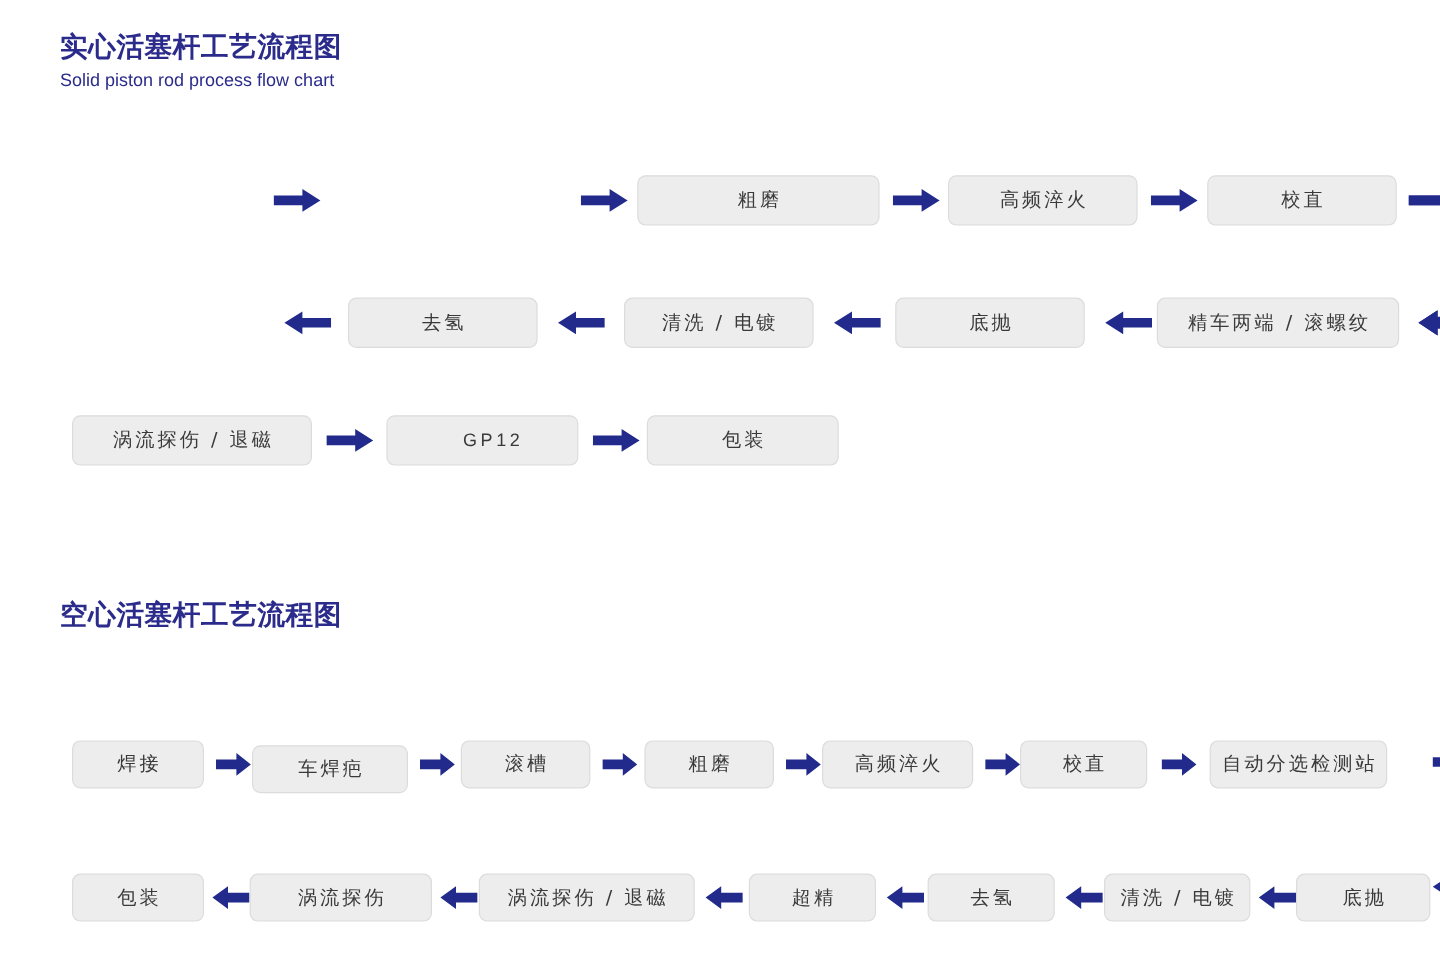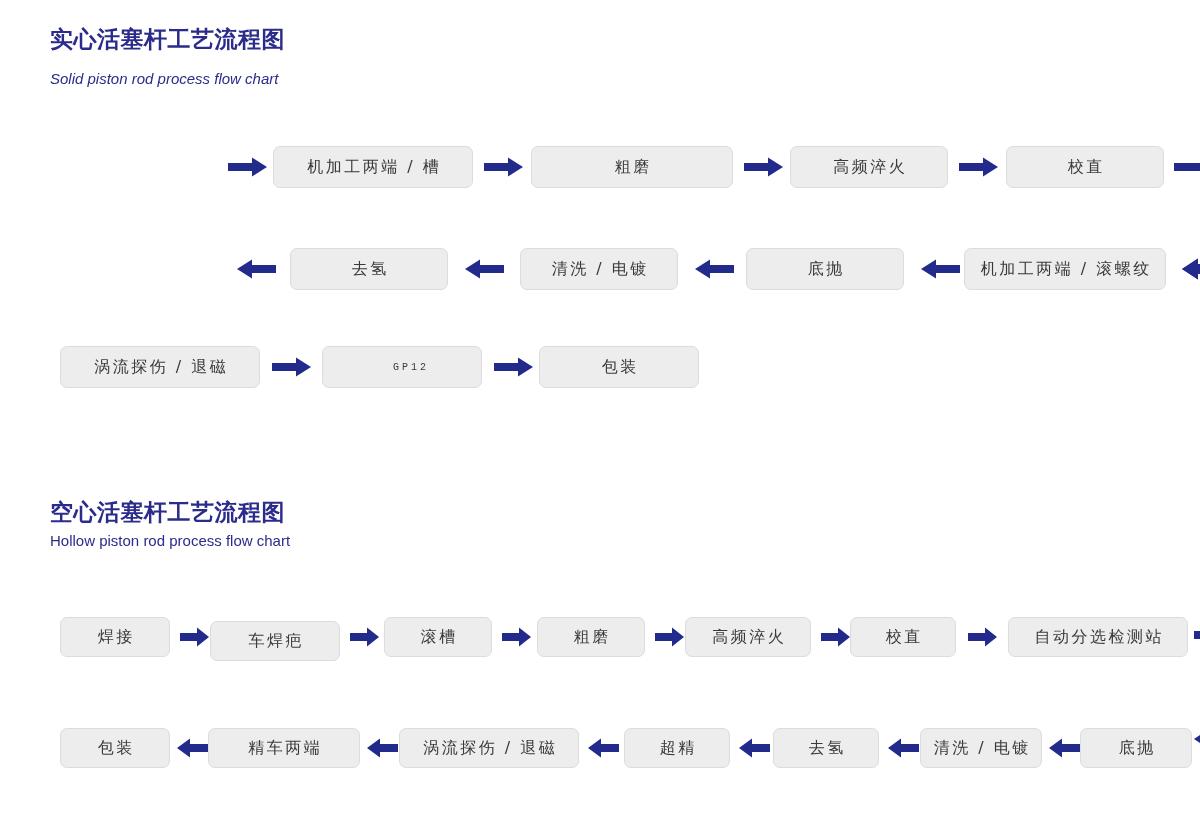--- a/index.html
+++ b/index.html
@@ -47,22 +47,22 @@
     align-items: center;
     justify-content: center;
     color: #3a3a3a;
     font-size: 16px;
     letter-spacing: 2.5px;
     text-indent: 2.5px;
     white-space: nowrap;
     font-family: "DejaVu Sans", "Liberation Sans", sans-serif;
   }
   .node.mono {
-    font-family: Liberation Mono, monospace;
-    font-size: 10px;
+    font-family: Liberation Sans, sans-serif;
+    font-size: 15px;
     letter-spacing: 3px;
     text-indent: 3px;
     padding-left: 15px;
   }
 
   
   .arrow {
     position: absolute;
     display: block;
   }
@@ -71,29 +71,28 @@
   
   .elbow { position: absolute; }
   .elbow svg { display: block; }
 </style>
 </head>
 <body>
 
 <div class="chart-section" style="top:0;height:470px;">
 
   <div class="section-title" style="top:24px;">实心活塞杆工艺流程图</div>
-  <div class="section-subtitle" style="top:70px;font-style:italic;">Solid piston rod process flow chart</div>
+  <div class="section-subtitle" style="top:59px;">Solid piston rod process flow chart</div>
 
   <div class="flow-row" style="top:146px;height:44px;">
     <span class="arrow" style="left:184px;top:11px;">
       <svg width="40" height="20" viewBox="0 0 40 20">
           <path d="M0 6 H24 V0.5 L39 10 L24 19.5 V14 H0 Z" fill="#222a8c"></path>
         </svg>
     </span>
-    <div class="node" style="left:229px;top:0;width:200px;height:42px;">机加工两端 / 槽</div>
     <span class="arrow" style="left:440px;top:11px;">
       <svg width="40" height="20" viewBox="0 0 40 20">
           <path d="M0 6 H24 V0.5 L39 10 L24 19.5 V14 H0 Z" fill="#222a8c"></path>
         </svg>
     </span>
     <div class="node" style="left:487px;top:0;width:202px;height:42px;">粗磨</div>
     <span class="arrow" style="left:700px;top:11px;">
       <svg width="40" height="20" viewBox="0 0 40 20">
           <path d="M0 6 H24 V0.5 L39 10 L24 19.5 V14 H0 Z" fill="#222a8c"></path>
         </svg>
@@ -134,21 +133,21 @@
       <svg width="40" height="20" viewBox="0 0 40 20">
           <path d="M40 6 H16 V0.5 L1 10 L16 19.5 V14 H40 Z" fill="#222a8c"></path>
         </svg>
     </span>
     <div class="node" style="left:702px;top:0;width:158px;height:42px;">底抛</div>
     <span class="arrow" style="left:876px;top:11px;">
       <svg width="40" height="20" viewBox="0 0 40 20">
           <path d="M40 6 H16 V0.5 L1 10 L16 19.5 V14 H40 Z" fill="#222a8c"></path>
         </svg>
     </span>
-    <div class="node" style="left:920px;top:0;width:202px;height:42px;">机加工两端 / 滚螺纹</div>
+    <div class="node" style="left:920px;top:0;width:202px;height:42px;">精车两端 / 滚螺纹</div>
   </div>
 
   <div class="flow-row" style="top:346px;height:44px;">
     <div class="node" style="left:16px;top:0;width:200px;height:42px;">涡流探伤 / 退磁</div>
     <span class="arrow" style="left:228px;top:11px;">
       <svg width="40" height="20" viewBox="0 0 40 20">
           <path d="M0 6 H24 V0.5 L39 10 L24 19.5 V14 H0 Z" fill="#222a8c"></path>
         </svg>
     </span>
     <div class="node mono" style="left:278px;top:0;width:160px;height:42px;">GP12</div>
@@ -157,21 +156,20 @@
           <path d="M0 6 H24 V0.5 L39 10 L24 19.5 V14 H0 Z" fill="#222a8c"></path>
         </svg>
     </span>
     <div class="node" style="left:495px;top:0;width:160px;height:42px;">包装</div>
   </div>
 </div>
 
 <div class="chart-section" style="top:470px;height:347px;">
 
   <div class="section-title" style="top:27px;">空心活塞杆工艺流程图</div>
-  <div class="section-subtitle" style="top:62px;">Hollow piston rod process flow chart</div>
 
   <div class="flow-row" style="top:147px;height:42px;">
     <div class="node" style="left:16px;top:0;width:110px;height:40px;">焊接</div>
     <span class="arrow" style="left:136px;top:10px;">
       <svg width="30" height="20" viewBox="0 0 30 20">
           <path d="M0 6 H17 V0.5 L29 10 L17 19.5 V14 H0 Z" fill="#222a8c"></path>
         </svg>
     </span>
     <div class="node" style="left:166px;top:4px;width:130px;height:40px;">车焊疤</div>
     <span class="arrow" style="left:306px;top:10px;">
@@ -196,39 +194,39 @@
       <svg width="30" height="20" viewBox="0 0 30 20">
           <path d="M0 6 H17 V0.5 L29 10 L17 19.5 V14 H0 Z" fill="#222a8c"></path>
         </svg>
     </span>
     <div class="node" style="left:806px;top:0;width:106px;height:40px;">校直</div>
     <span class="arrow" style="left:924px;top:10px;">
       <svg width="30" height="20" viewBox="0 0 30 20">
           <path d="M0 6 H17 V0.5 L29 10 L17 19.5 V14 H0 Z" fill="#222a8c"></path>
         </svg>
     </span>
-    <div class="node" style="left:964px;top:0;width:180px;height:40px;">自动分选检测站</div>
+    <div class="node" style="left:964px;top:0;width:148px;height:40px;">自动分选检测站</div>
   </div>
 
   <div class="elbow" style="left:1148px;top:159px;">
     <svg width="48" height="124" viewBox="0 0 48 124">
       <path d="M2 2 H44 V10 H2 Z" fill="#222a8c"></path>
       <rect x="36" y="2" width="8" height="112" fill="#222a8c"></rect>
       <path d="M40 106 H18 V99.5 L2 110 L18 120.5 V114 H40 Z" fill="#222a8c"></path>
     </svg>
   </div>
 
   <div class="flow-row" style="top:258px;height:42px;">
     <div class="node" style="left:16px;top:0;width:110px;height:40px;">包装</div>
     <span class="arrow" style="left:132px;top:10px;">
       <svg width="32" height="20" viewBox="0 0 32 20">
           <path d="M32 6 H14 V0.5 L1 10 L14 19.5 V14 H32 Z" fill="#222a8c"></path>
         </svg>
     </span>
-    <div class="node" style="left:164px;top:0;width:152px;height:40px;">精车两端</div>
+    <div class="node" style="left:164px;top:0;width:152px;height:40px;">涡流探伤</div>
     <span class="arrow" style="left:322px;top:10px;">
       <svg width="32" height="20" viewBox="0 0 32 20">
           <path d="M32 6 H14 V0.5 L1 10 L14 19.5 V14 H32 Z" fill="#222a8c"></path>
         </svg>
     </span>
     <div class="node" style="left:355px;top:0;width:180px;height:40px;">涡流探伤 / 退磁</div>
     <span class="arrow" style="left:543px;top:10px;">
       <svg width="32" height="20" viewBox="0 0 32 20">
           <path d="M32 6 H14 V0.5 L1 10 L14 19.5 V14 H32 Z" fill="#222a8c"></path>
         </svg>

